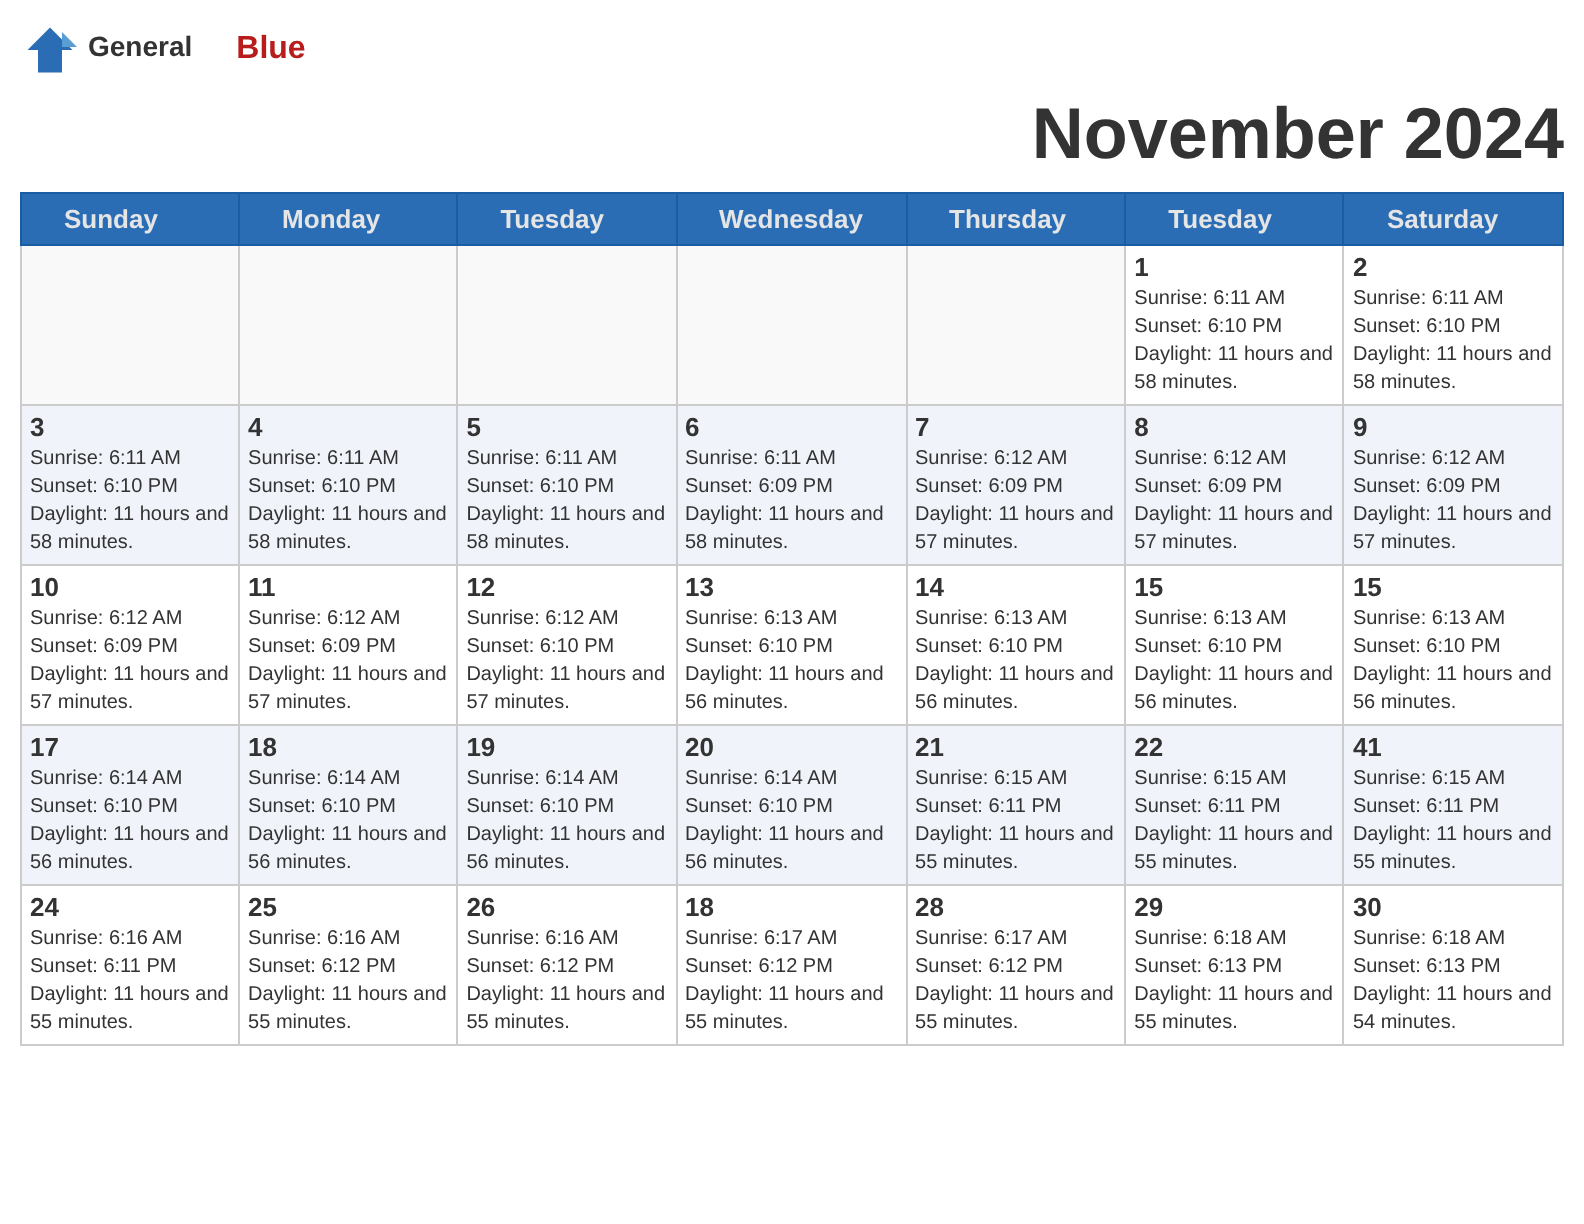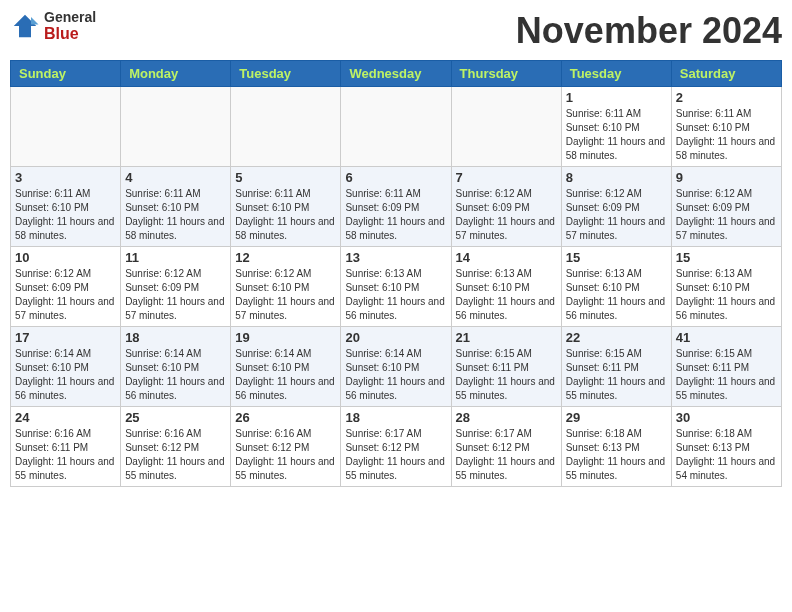--- a/index.html
+++ b/index.html
@@ -16,59 +16,61 @@
       align-items: flex-start;
       margin-bottom: 8px;
     }
     .logo {
       display: flex;
       align-items: center;
       gap: 4px;
     }
     .logo-text {
       display: flex;
-      flex-direction: column;
+      flex-direction: row;
       line-height: 1.1;
+      gap: 22px;
     }
     .logo-general {
       font-size: 14px;
       font-weight: bold;
       color: #333;
     }
     .logo-blue {
       font-size: 16px;
       font-weight: bold;
       color: #b91c1c;
     }
     .logo-icon {
       width: 30px;
       height: 30px;
     }
     .title-block {
       text-align: left;
+      margin-top: 36px;
     }
     .month-title {
       font-size: 36px;
       font-weight: bold;
       color: #333;
     }
     .location {
       font-size: 16px;
       color: #555;
     }
     .calendar {
       width: 100%;
       border-collapse: collapse;
     }
     .calendar th {
       background: #2a6db5;
-      color: #bef264;
+      color: #e5e5e5;
       font-size: 13px;
       font-weight: bold;
-      padding: 5px 8px;
+      padding: 5px 21px;
       border: 1px solid #1a5da5;
       text-align: left;
     }
     .calendar td {
       border: 1px solid #ccc;
       vertical-align: top;
       padding: 3px 4px;
       font-size: 10px;
       color: #333;
       width: 14.28%;

